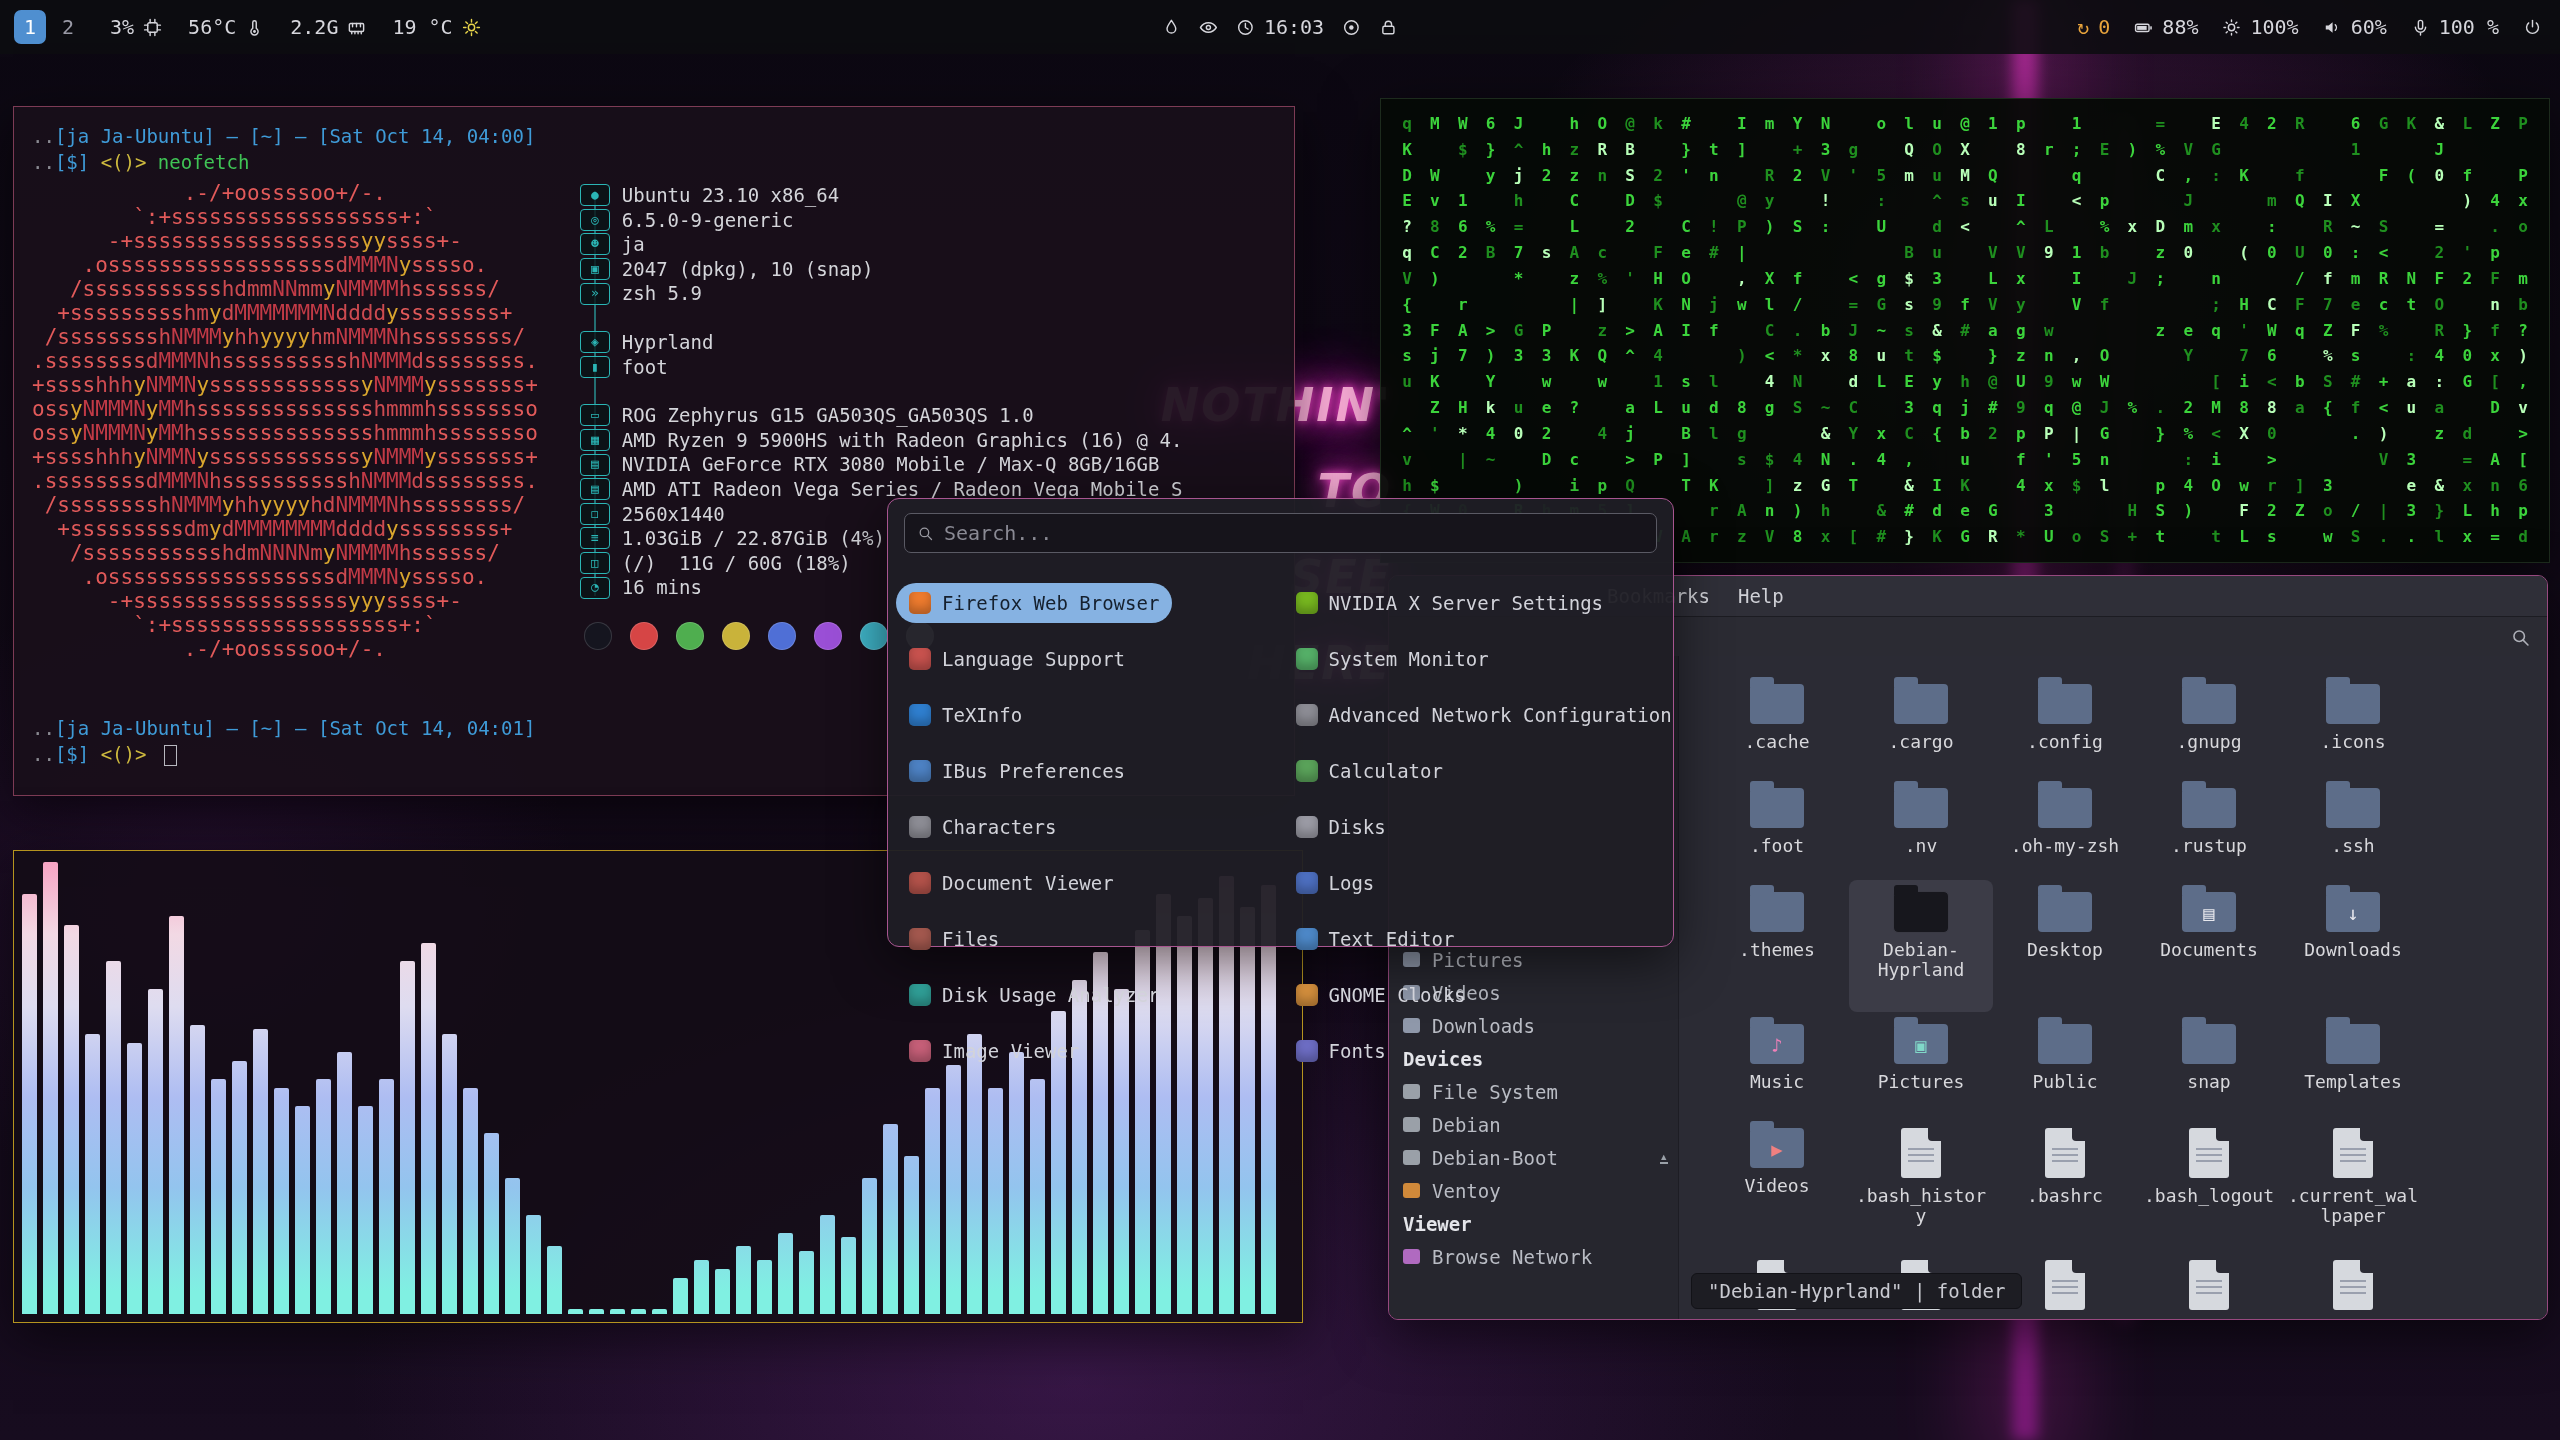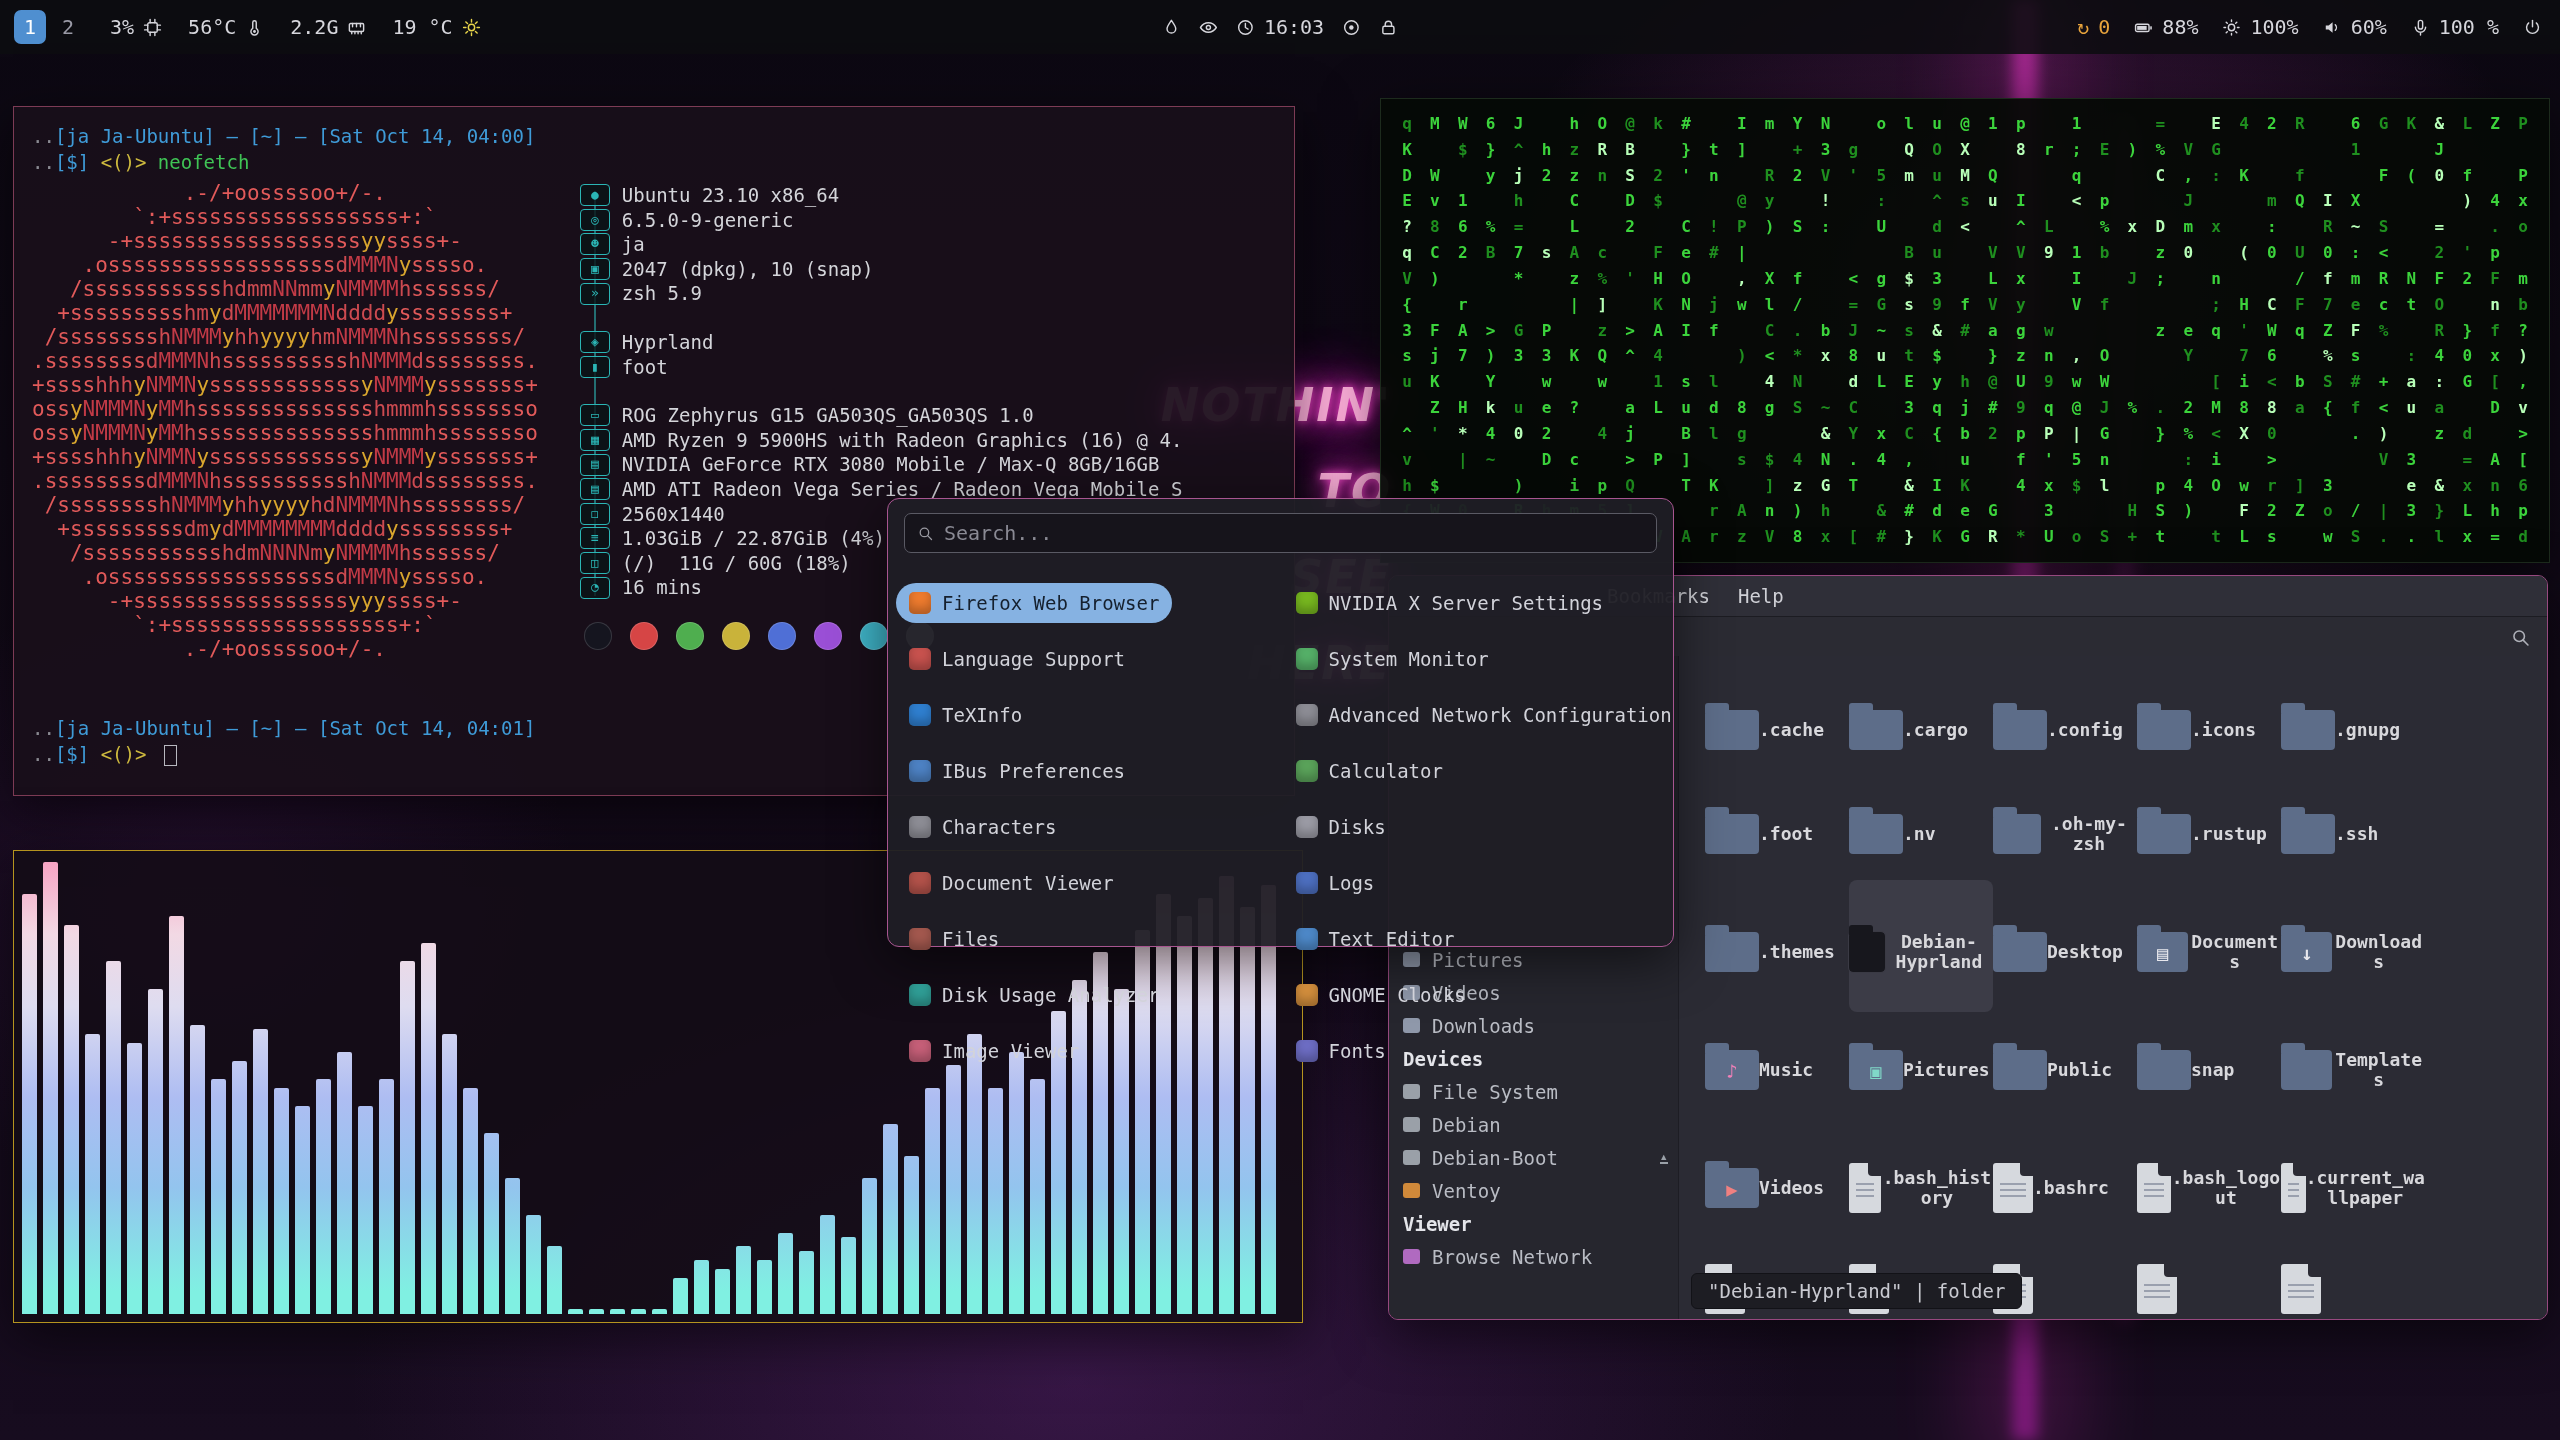--- a/index.html
+++ b/index.html
@@ -81,21 +81,21 @@
     border-right:1px solid #1d1d24;padding-top:287px;box-sizing:border-box;}
   .sb-row{height:33px;display:flex;align-items:center;gap:12px;padding:0 14px;font-size:19px;color:#b9bcc4;position:relative;}
   .sb-row.header{color:#e4e5ea;font-weight:bold;}
   .sb-ic{width:17px;height:15px;border-radius:3px;flex:0 0 auto;}
   .sb-eject{display:none;position:absolute;right:10px;color:#9aa0a8;font-size:14px;line-height:10px;
     border-bottom:2px solid #9aa0a8;padding-bottom:1px;}
   .sb-row.eject .sb-eject{display:inline-block;}
   .fm-content{position:absolute;left:290px;top:80px;right:0;bottom:0;background:#2b2b34;
     padding:16px 0 0 26px;box-sizing:border-box;}
   .fm-grid{display:grid;grid-template-columns:repeat(5,144px);grid-template-rows:104px 104px 132px 104px 132px 70px;}
-  .cell{display:flex;flex-direction:row;align-items:center;padding-top:4px;border-radius:8px;font-weight:bold;}
+  .cell{display:flex;flex-direction:column;align-items:center;padding-top:4px;border-radius:8px;}
   .cell.selected{background:#3c3c47;}
   .glabel{margin-top:8px;font-size:18px;line-height:20px;text-align:center;max-width:138px;
     overflow-wrap:anywhere;color:#d8d8dc;}
   .gicon{position:relative;margin-top:8px;}
   .gicon.folder,.gicon.folder-dark{width:54px;height:40px;background:#5d6d89;border-radius:4px;}
   .gicon.folder::before,.gicon.folder-dark::before{content:"";position:absolute;top:-7px;left:0;width:24px;height:10px;
     background:inherit;border-radius:3px 3px 0 0;}
   .gicon.folder-dark{background:#17171d;outline:1px solid #3a3a44;}
   .gicon.file{width:40px;height:50px;background:#d6d9de;border-radius:3px;}
   .gicon.file::before{content:"";position:absolute;top:0;right:0;width:13px;height:13px;background:#2b2b34;
@@ -1126,28 +1126,28 @@
           <div class="gicon folder">
             <span class="badge"></span>
           </div>
           <div class="glabel">.config</div>
         </div>
 
         <div class="cell">
           <div class="gicon folder">
             <span class="badge"></span>
           </div>
+          <div class="glabel">.gnupg</div>
+        </div>
+
+        <div class="cell">
+          <div class="gicon folder">
+            <span class="badge"></span>
+          </div>
           <div class="glabel">.icons</div>
-        </div>
-
-        <div class="cell">
-          <div class="gicon folder">
-            <span class="badge"></span>
-          </div>
-          <div class="glabel">.gnupg</div>
         </div>
 
         <div class="cell">
           <div class="gicon folder">
             <span class="badge"></span>
           </div>
           <div class="glabel">.foot</div>
         </div>
 
         <div class="cell">

